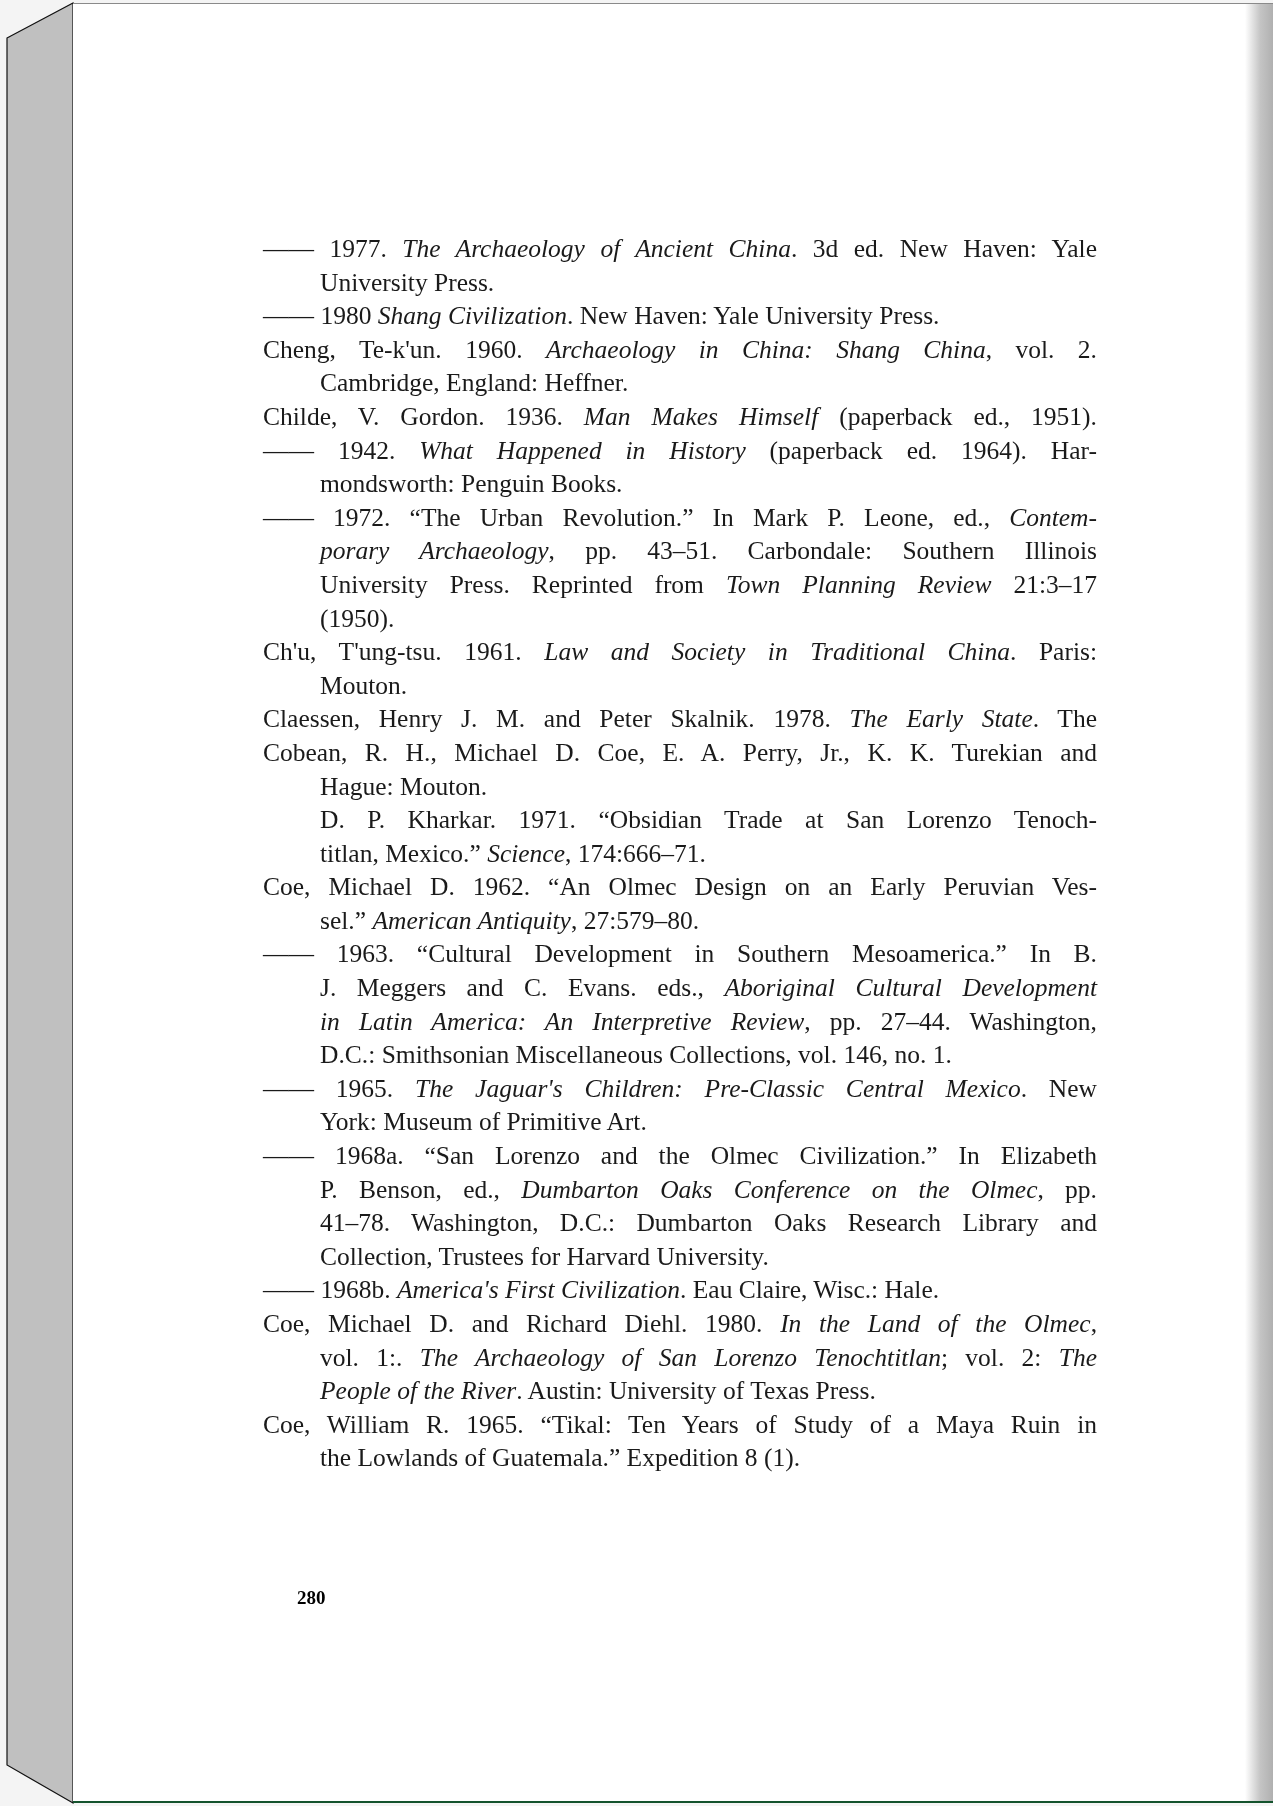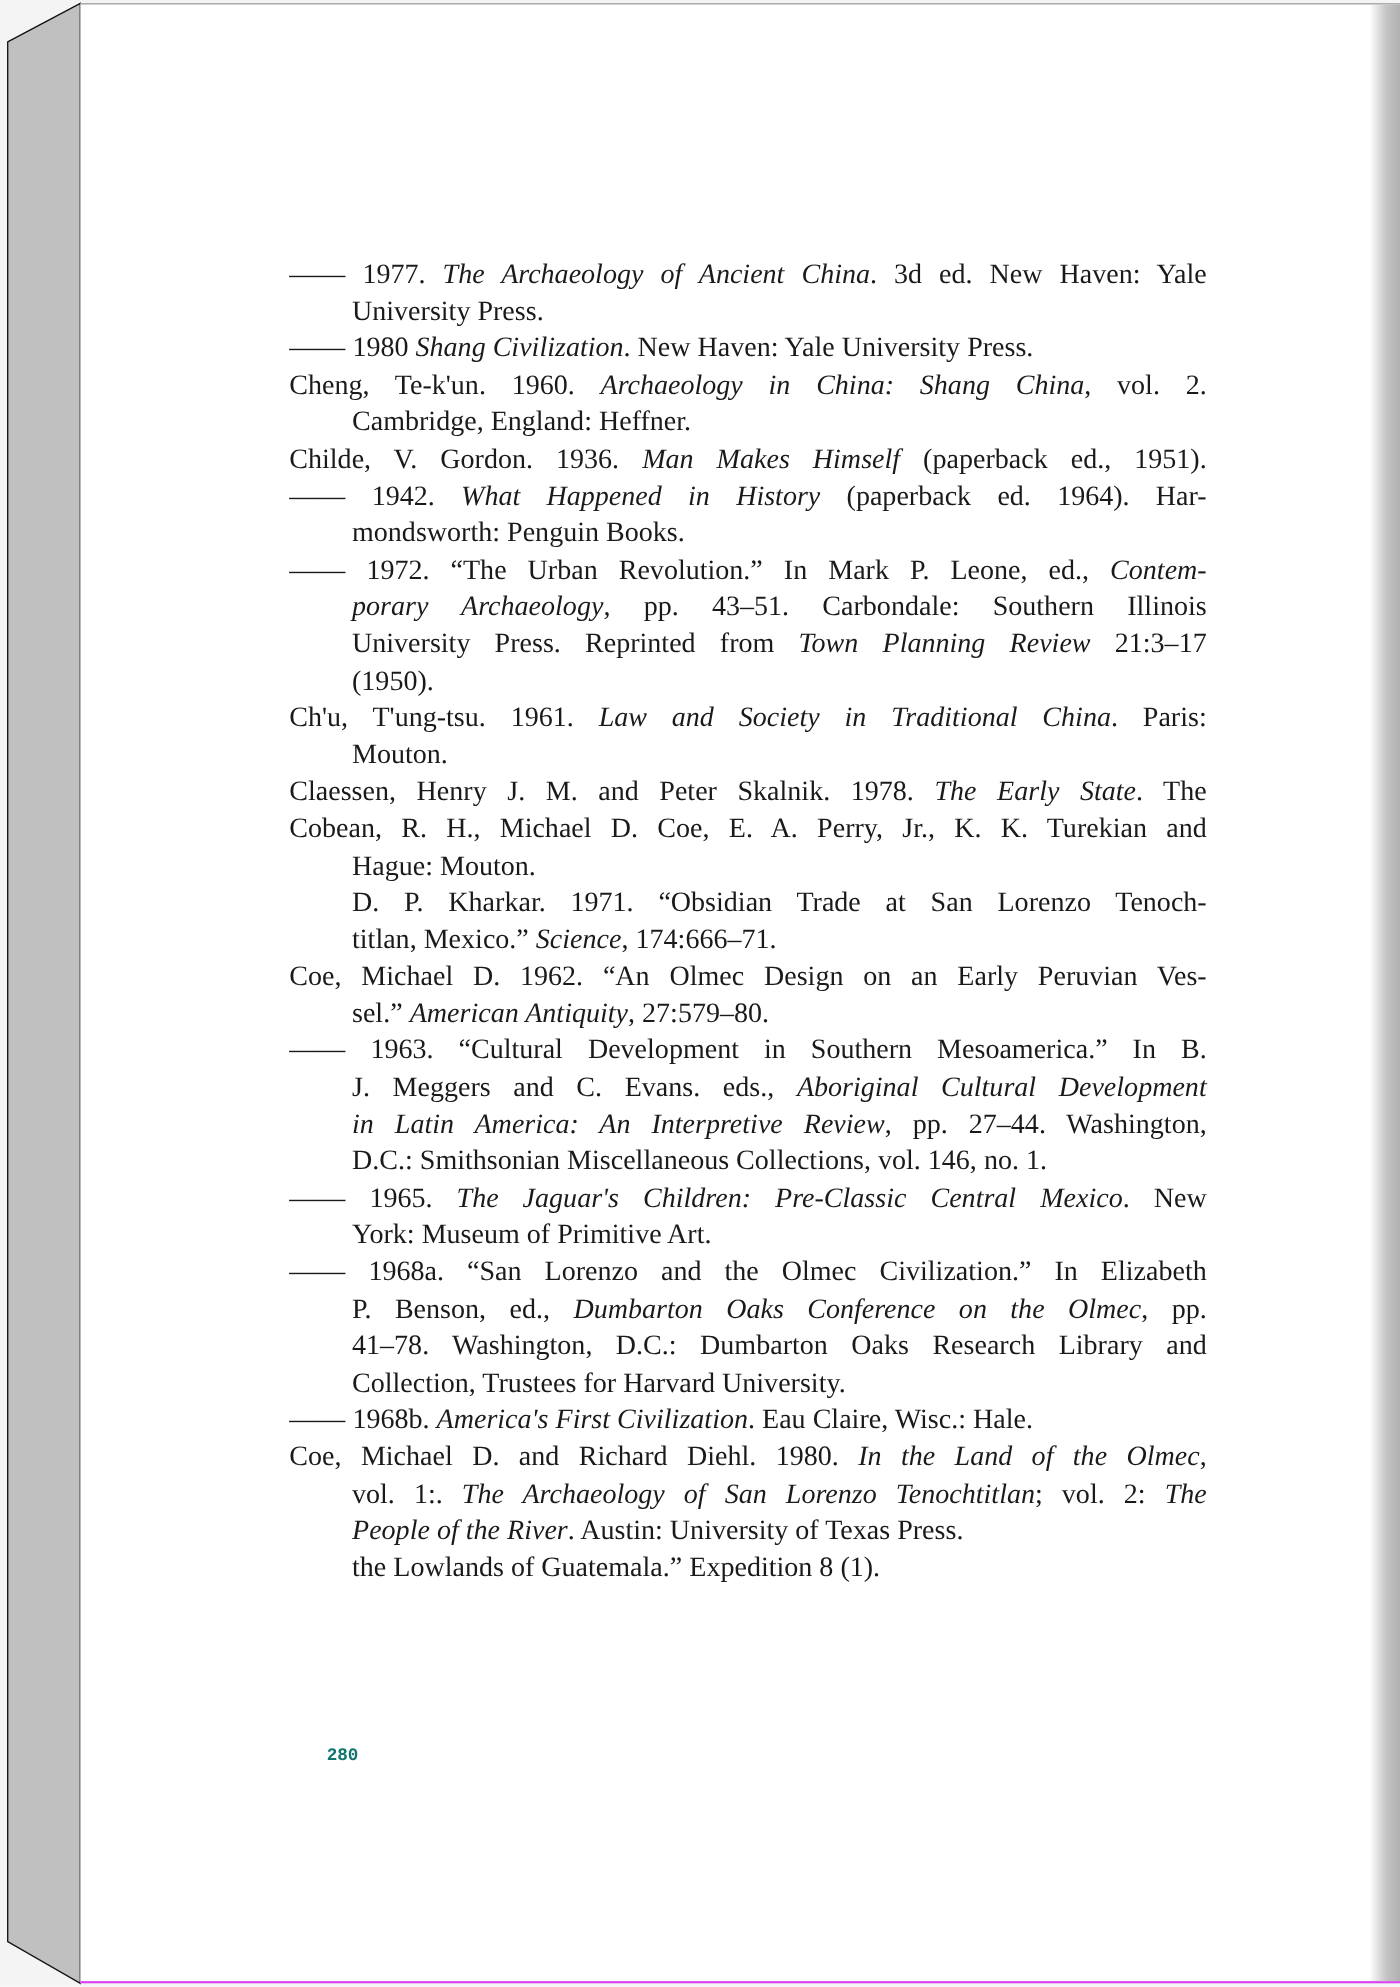--- a/index.html
+++ b/index.html
@@ -8,42 +8,42 @@
     background: #f4f4f4;
     font-family: "Liberation Serif", "DejaVu Serif", serif;
   }
   .spine {
     position: absolute; left: 0; top: 0; width: 76px; height: 1806px;
   }
   .page {
     position: absolute; left: 73px; top: 3px; width: 1200px; height: 1800px;
     background: #ffffff;
     border-top: 1px solid #8a8a8a;
-    border-bottom: 2px solid #d946ef;
+    border-bottom: 2px solid #14532d;
     box-sizing: border-box;
   }
   .page-shade {
     position: absolute; right: 0; top: 0; width: 28px; height: 100%;
     background: linear-gradient(to right, rgba(255,255,255,0) 0%, #c4c4c4 55%, #b0b0b0 100%);
   }
   .text-block {
     position: absolute; left: 190px; top: 228px; width: 834px;
     font-size: 25.5px; color: #1a1a1a;
   }
   .line {
     height: 33.6px; line-height: 33.6px; white-space: nowrap;
     display: flex; justify-content: space-between; overflow: visible;
   }
   .line.justify { text-align: justify; text-align-last: justify; display: block; white-space: normal; }
   .line.left { display: block; }
   .line.indent { padding-left: 57px; }
   .it { font-style: italic; }
   .page-number {
     position: absolute; left: 224px; top: 1583px;
-    font-family: Liberation Mono, monospace; font-weight: bold; font-size: 16px; color: #0f766e;
+    font-family: Liberation Serif, serif; font-weight: bold; font-size: 19px; color: #000000;
   }
 </style>
 </head>
 <body>
 
 <svg class="spine" width="76" height="1806" viewBox="0 0 76 1806">
   <polygon points="7,38 73,3 73,1803 7,1765" fill="#c0c0c0" stroke="#111" stroke-width="1.2"></polygon>
 </svg>
 
 <div class="page">
@@ -78,17 +78,18 @@
       <div class="line justify"><span>—— 1965. </span><span class="it">The Jaguar's Children: Pre-Classic Central Mexico</span><span>. New</span></div>
       <div class="line left indent"><span>York: Museum of Primitive Art.</span></div>
       <div class="line justify"><span>—— 1968a. “San Lorenzo and the Olmec Civilization.” In Elizabeth</span></div>
       <div class="line justify indent"><span>P. Benson, ed., </span><span class="it">Dumbarton Oaks Conference on the Olmec</span><span>, pp.</span></div>
       <div class="line justify indent"><span>41–78. Washington, D.C.: Dumbarton Oaks Research Library and</span></div>
       <div class="line left indent"><span>Collection, Trustees for Harvard University.</span></div>
       <div class="line left"><span>—— 1968b. </span><span class="it">America's First Civilization</span><span>. Eau Claire, Wisc.: Hale.</span></div>
       <div class="line justify"><span>Coe, Michael D. and Richard Diehl. 1980. </span><span class="it">In the Land of the Olmec</span><span>,</span></div>
       <div class="line justify indent"><span>vol. 1:. </span><span class="it">The Archaeology of San Lorenzo Tenochtitlan</span><span>; vol. 2: </span><span class="it">The</span></div>
       <div class="line left indent"><span class="it">People of the River</span><span>. Austin: University of Texas Press.</span></div>
+      <div class="line justify"><span>Coe, William R. 1965. “Tikal: Ten Years of Study of a Maya Ruin in</span></div>
       <div class="line left indent"><span>the Lowlands of Guatemala.” Expedition 8 (1).</span></div>
     </div>
 
   <div class="page-number">280</div>
 </div>
 
 </body></html>

